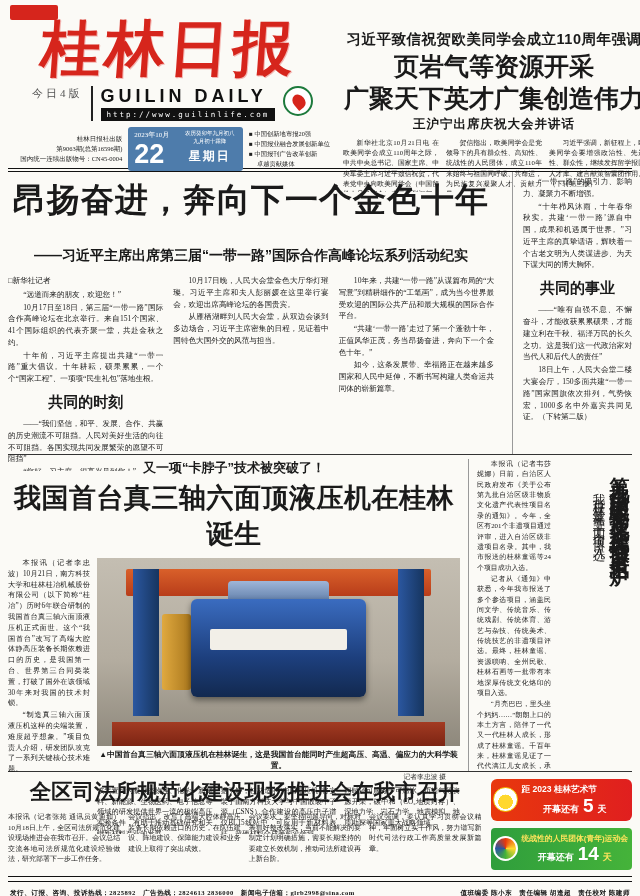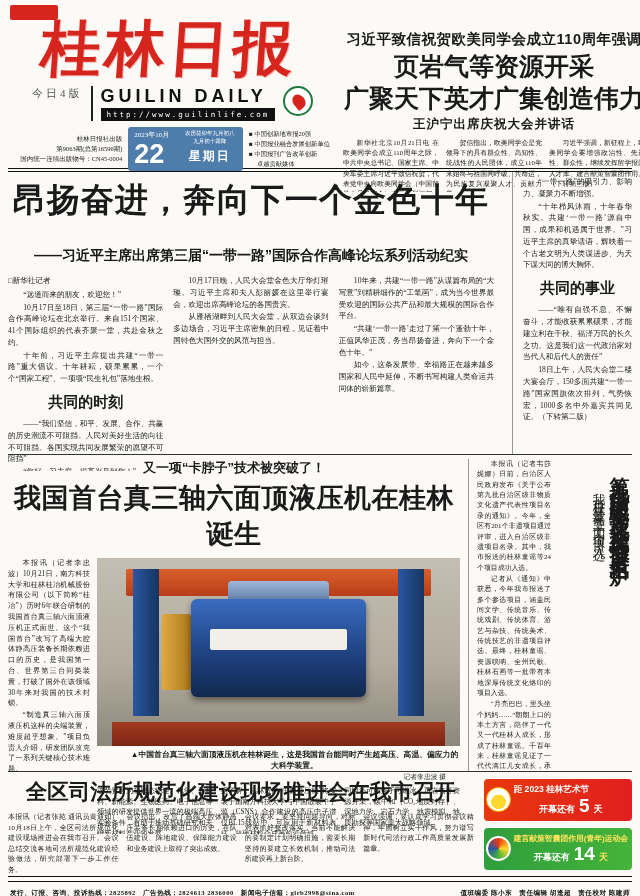--- a/index.html
+++ b/index.html
@@ -62,40 +62,40 @@
   .m-right { flex:1; margin-left:7px; }
   .photo { position:relative; width:100%; height:188px; background:linear-gradient(180deg,#c4beb2 0%,#b3ac9f 55%,#8e887c 100%); overflow:hidden; }
   .ph-beam { position:absolute; left:8%; top:6%; width:84%; height:14%; background:linear-gradient(180deg,#d9602a,#b83d1a); border-radius:2px; }
   .ph-frame-l { position:absolute; left:10%; top:6%; width:7%; height:78%; background:linear-gradient(90deg,#2b57a0,#16355f); }
   .ph-frame-r { position:absolute; right:10%; top:6%; width:7%; height:78%; background:linear-gradient(90deg,#2b57a0,#16355f); }
   .ph-core { position:absolute; left:26%; top:22%; width:48%; height:52%; background:linear-gradient(180deg,#3a6cc0,#1d3f7d 60%,#12294f); border-radius:6px; box-shadow:0 3px 6px rgba(0,0,0,.45); }
   .ph-cyl { position:absolute; left:36%; top:12%; width:28%; height:14%; background:linear-gradient(180deg,#9fb6d8,#51719f); border-radius:4px; }
   .ph-sign { position:absolute; left:31%; top:38%; width:38%; height:11%; background:#f2efe8; border-radius:2px; }
   .ph-base { position:absolute; left:4%; bottom:0; width:92%; height:13%; background:linear-gradient(180deg,#a33b22,#7c2413); }
   .ph-pipe { position:absolute; left:18%; top:30%; width:8%; height:40%; background:linear-gradient(90deg,#e0a93f,#a9771d); border-radius:3px; }
-  .m-caption { font-size:7.8px; font-weight:bold; text-align:center; margin-top:4px; line-height:1.4;margin-left:32px; }
+  .m-caption { font-size:7.8px; font-weight:bold; text-align:center; margin-top:4px; line-height:1.4; }
   .m-credit { font-size:6.8px; text-align:right; padding-right:14px; color:#333; }
   .m-cols { display:flex; gap:8px; margin-top:4px; height:48px; overflow:hidden; }
   .m-colx { flex:1; font-size:7.2px; line-height:1.5; text-align:justify; }
 
   .heritage { flex:1; border-left:1px solid #999; margin-left:8px; padding-left:8px; display:flex; }
   .her-body { width:74px; font-size:6.9px; line-height:1.5; text-align:justify; height:312px; overflow:hidden; }
   .her-titles { flex:1; writing-mode:vertical-rl; height:312px; padding-top:2px; margin-left:4px; }
   .her-h { font-size:20px; font-weight:900; letter-spacing:4px; line-height:1.25; height:300px; }
   .her-sub { font-size:12.5px; letter-spacing:4px; padding-top:16px; height:290px; margin-top:6px; }
 
   
   .bottom { display:flex; height:100px; padding-top:5px; }
   .justice { width:486px; }
   .j-h { font-size:21.5px; font-weight:900; text-align:center; font-family:"Liberation Sans",sans-serif; }
   .j-cols { display:flex; gap:8px; margin-top:6px; height:62px; overflow:hidden; }
   .j-col { flex:1; font-size:7px; line-height:1.5; text-align:justify; }
   .countdowns { flex:1; margin-left:10px; padding-top:2px; }
   .banner { position:relative; height:42px; border-radius:4px; margin-bottom:7px; padding:5px 4px 4px 30px; color:#fff; }
-  .banner1 { background:linear-gradient(90deg,#e8380d,#e01f1f); }
+  .banner1 { background:linear-gradient(90deg,#e8380d,#e01f1f);border-radius:6px; }
   .banner2 { background:linear-gradient(90deg,#2f9e3c,#45b33a); }
   .b-logo { position:absolute; left:2px; top:8px; width:25px; height:25px; border-radius:50%; background:#fff; }
   .b-logo1 { background:radial-gradient(circle at 50% 60%,#ffd82e 0 40%,#fff 41% 100%); border:1px solid #f5c400; }
   .b-logo2 { background:conic-gradient(#e8380d,#ffd82e,#45b33a,#2b57a0,#e8380d); border:2px solid #fff; }
   .b-label { font-size:8.6px; font-weight:bold; white-space:nowrap; font-family:"Liberation Sans",sans-serif; }
   .banner2 .b-label { color:#ffe45c; font-size:7.8px; }
   .b-line2 { display:flex; align-items:baseline; justify-content:center; gap:4px; margin-top:1px; }
   .b-pre { font-size:9px; font-weight:bold; }
   .b-days { font-size:19px; font-weight:900; font-family:"Liberation Sans",sans-serif; line-height:.9; }
   .b-unit { font-size:9px; font-weight:bold; }
@@ -277,21 +277,21 @@
         <div class="b-logo b-logo1"></div>
         <div class="b-label">距 2023 桂林艺术节</div>
         <div class="b-line2">
           <span class="b-pre">开幕还有</span>
           <span class="b-days">5</span>
           <span class="b-unit">天</span>
         </div>
       </div>
       <div class="banner banner2">
         <div class="b-logo b-logo2"></div>
-        <div class="b-label">建言献策智囊团作用(青年)运动会</div>
+        <div class="b-label">统战性的人民团体(青年)运动会</div>
         <div class="b-line2">
           <span class="b-pre">开幕还有</span>
           <span class="b-days">14</span>
           <span class="b-unit">天</span>
         </div>
       </div>
     </div>
   </div>
 
   <div class="footer">

